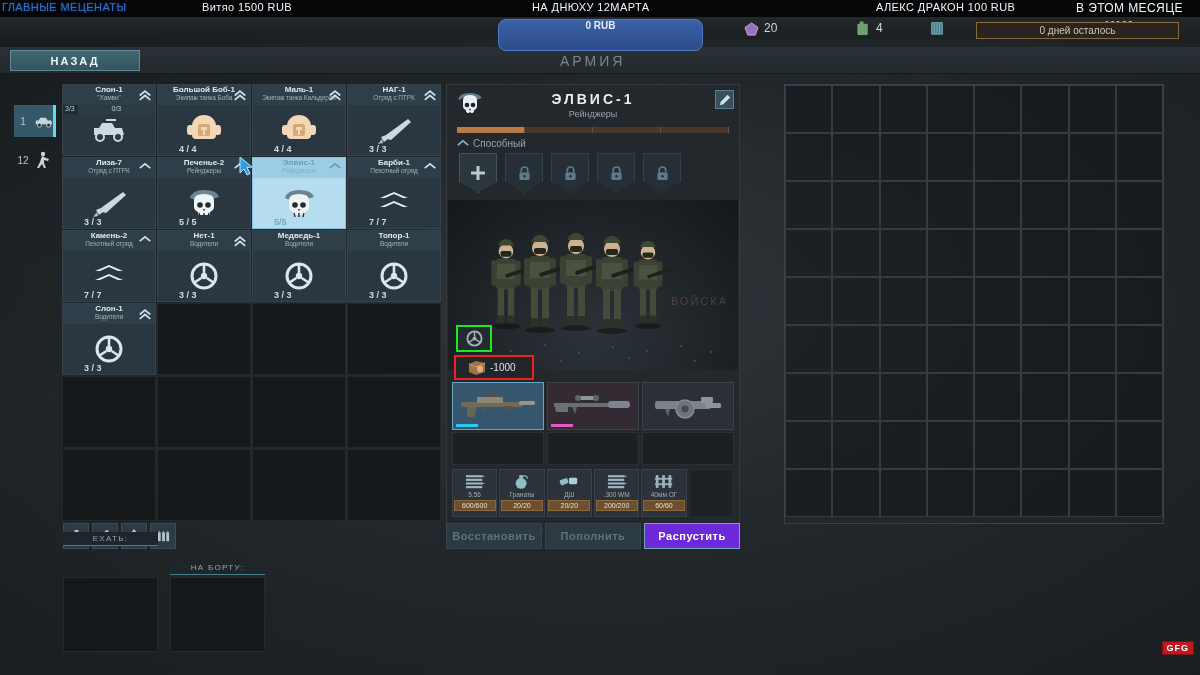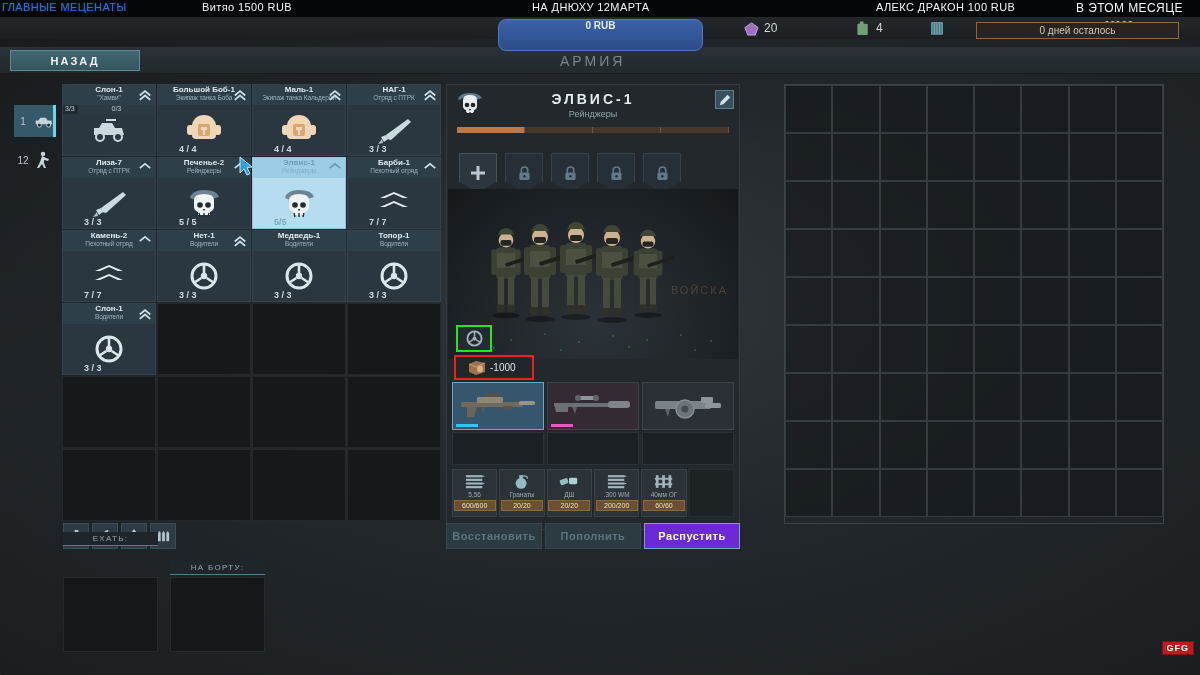--- a/index.html
+++ b/index.html
@@ -178,21 +178,21 @@
             display:flex; align-items:center; gap:4px;
             font-size:10px; color:#8fa6b2; }
   #slots{ position:absolute; left:12px; top:68px; display:flex; gap:8px; }
   .slot{
     width:38px; height:40px; background:#262f35; border:1px solid #35414a;
     clip-path:polygon(0 0,100% 0,100% 72%,50% 100%,0 72%);
     display:flex; align-items:center; justify-content:center; cursor:pointer;
   }
   .slot.open{ background:#2c363d; border-color:#44525c; }
   #squadart{
-    position:absolute; left:1px; right:1px; top:104px; height:170px;
+    position:absolute; left:1px; right:1px; top:115px; height:170px;
     background:radial-gradient(ellipse at 50% 80%, #2c3338 0%, #1b2024 70%, #14181b 100%);
     overflow:hidden;
     text-align:center;
   }
   #watermark{ position:absolute; right:10px; top:95px; font-size:11px;
               color:rgba(160,120,100,.35); letter-spacing:2px; }
   #greenbox{
     position:absolute; left:9px; top:240px; width:36px; height:27px;
     border:2px solid #1ee81e; background:#242b30; z-index:5;
     display:flex; align-items:center; justify-content:center;
@@ -675,20 +675,26 @@
       <div style="flex:1;display:flex">
      <div style="flex:1;background:#4a372c"></div>
      <div class="tick"></div>
       </div>
       <div style="flex:1;display:flex">
      <div style="flex:1;background:#4a372c"></div>
      <div class="tick"></div>
       </div>
     </div>
 
+  <div id="abilrow">
+    <svg width="12" height="8" viewBox="0 0 14 9">
+      <path d="M1 7 l6 -5 l6 5" stroke="#7fb2cc" stroke-width="2" fill="none"></path>
+    </svg>
+    <span>Способный</span>
+  </div>
 
   <div id="slots">
       <div class="slot open">
         <svg width="16" height="16" viewBox="0 0 16 16">
          <path d="M6.5 1 h3 v5.5 h5.5 v3 h-5.5 v5.5 h-3 v-5.5 h-5.5 v-3 h5.5 z" fill="#b7c8d2"></path>
         </svg>
       </div>
       <div class="slot ">
         <svg width="13" height="15" viewBox="0 0 14 16">
          <path d="M3.5 7 v-2.5 a3.5 3.5 0 0 1 7 0 v2.5" fill="none" stroke="#5f7b89" stroke-width="1.8"></path>

